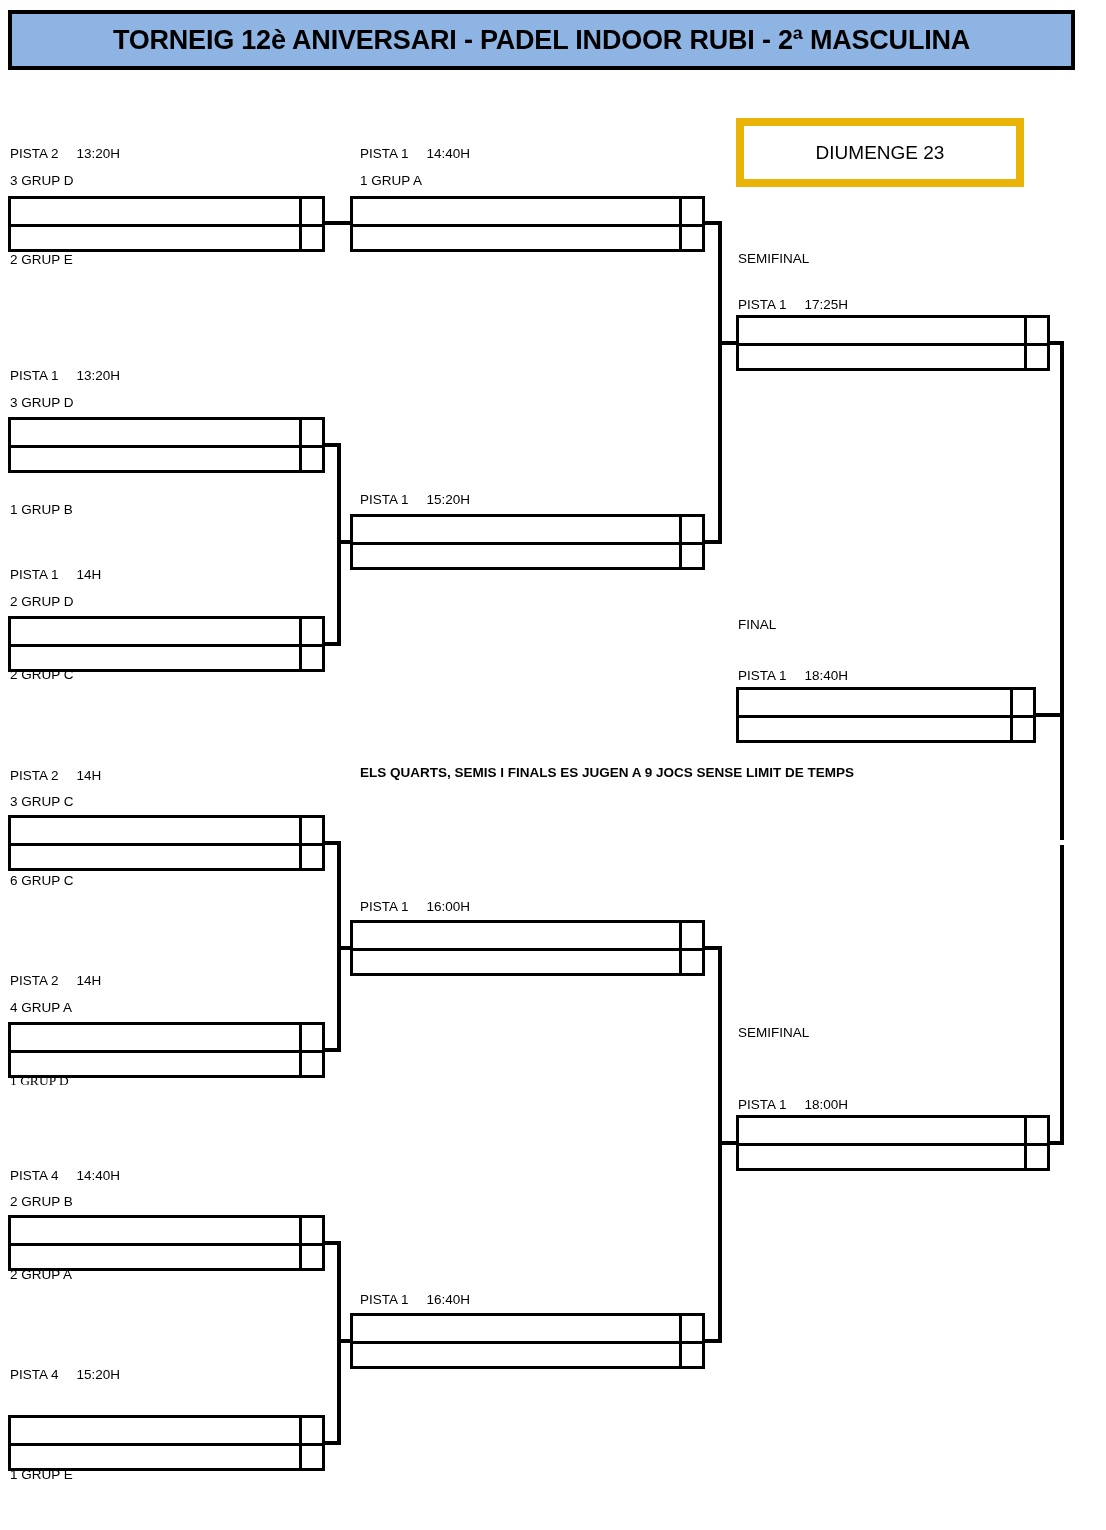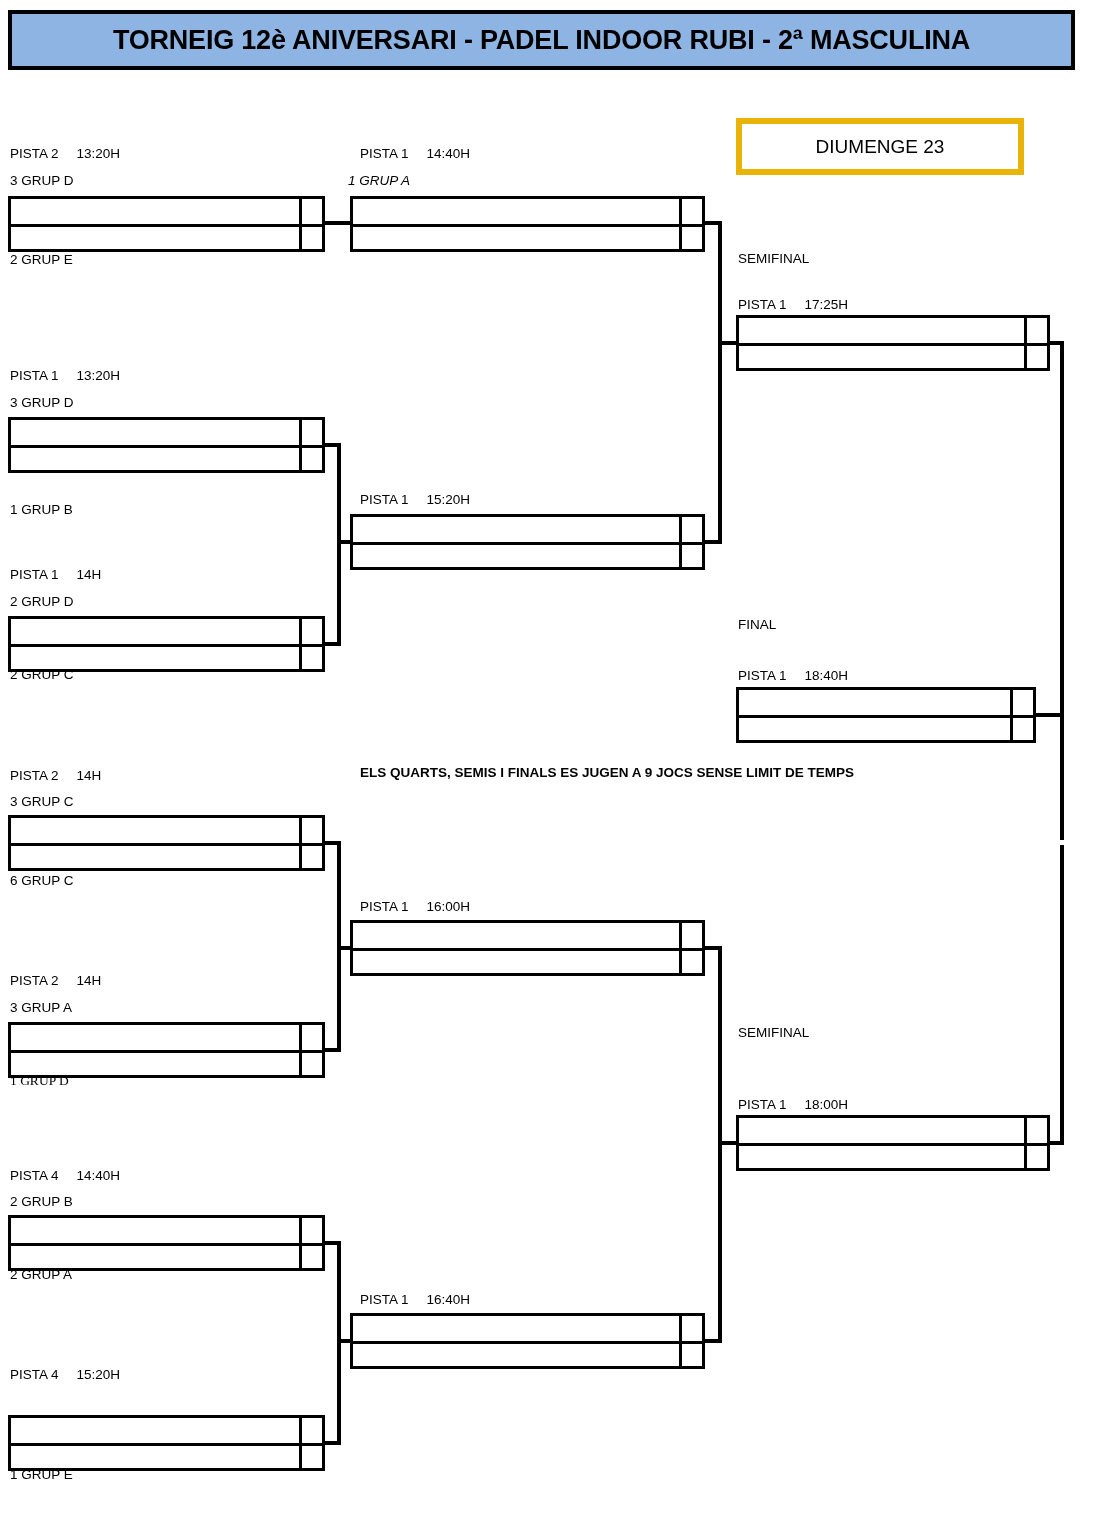--- a/index.html
+++ b/index.html
@@ -40,22 +40,22 @@
     white-space: nowrap;
     color: #000000;
   }
 
   
   .day-box {
     position: absolute;
     left: 736px;
     top: 118px;
     width: 288px;
-    height: 57px;
-    border: 6px solid #eab308;
+    height: 69px;
+    border: 8px solid #eab308;
     box-sizing: border-box;
     background: #ffffff;
     display: flex;
     align-items: center;
     justify-content: center;
   }
   .day-box .day-text {
     font-size: 19px;
     color: #000000;
   }
@@ -190,21 +190,21 @@
       <div class="score-cell"></div>
     </div>
     <div class="row">
       <div class="name-cell"></div>
       <div class="score-cell"></div>
     </div>
   </div>
   <div class="lbl" style="left:10px; top:873px;">6 GRUP C</div>
 
   <div class="lbl court-time" style="left:10px; top:973px;"><span>PISTA 2</span><span class="gap"></span><span>14H</span></div>
-  <div class="lbl" style="left:10px; top:1000px;">3 GRUP A</div>
+  <div class="lbl" style="left:10px; top:1000px;">4 GRUP A</div>
   <div class="match" style="left:8px; top:1022px; width:317px; height:56px;">
     <div class="row">
       <div class="name-cell"></div>
       <div class="score-cell"></div>
     </div>
     <div class="row">
       <div class="name-cell"></div>
       <div class="score-cell"></div>
     </div>
   </div>
@@ -232,21 +232,21 @@
       <div class="score-cell"></div>
     </div>
     <div class="row">
       <div class="name-cell"></div>
       <div class="score-cell"></div>
     </div>
   </div>
   <div class="lbl" style="left:10px; top:1467px;">1 GRUP E</div>
 
   <div class="lbl court-time" style="left:360px; top:146px;"><span>PISTA 1</span><span class="gap"></span><span>14:40H</span></div>
-  <div class="lbl" style="left:348px; top:173px;font-style:italic;">1 GRUP A</div>
+  <div class="lbl" style="left:360px; top:173px;">1 GRUP A</div>
   <div class="match" style="left:350px; top:196px; width:355px; height:56px;">
     <div class="row">
       <div class="name-cell"></div>
       <div class="score-cell"></div>
     </div>
     <div class="row">
       <div class="name-cell"></div>
       <div class="score-cell"></div>
     </div>
   </div>

